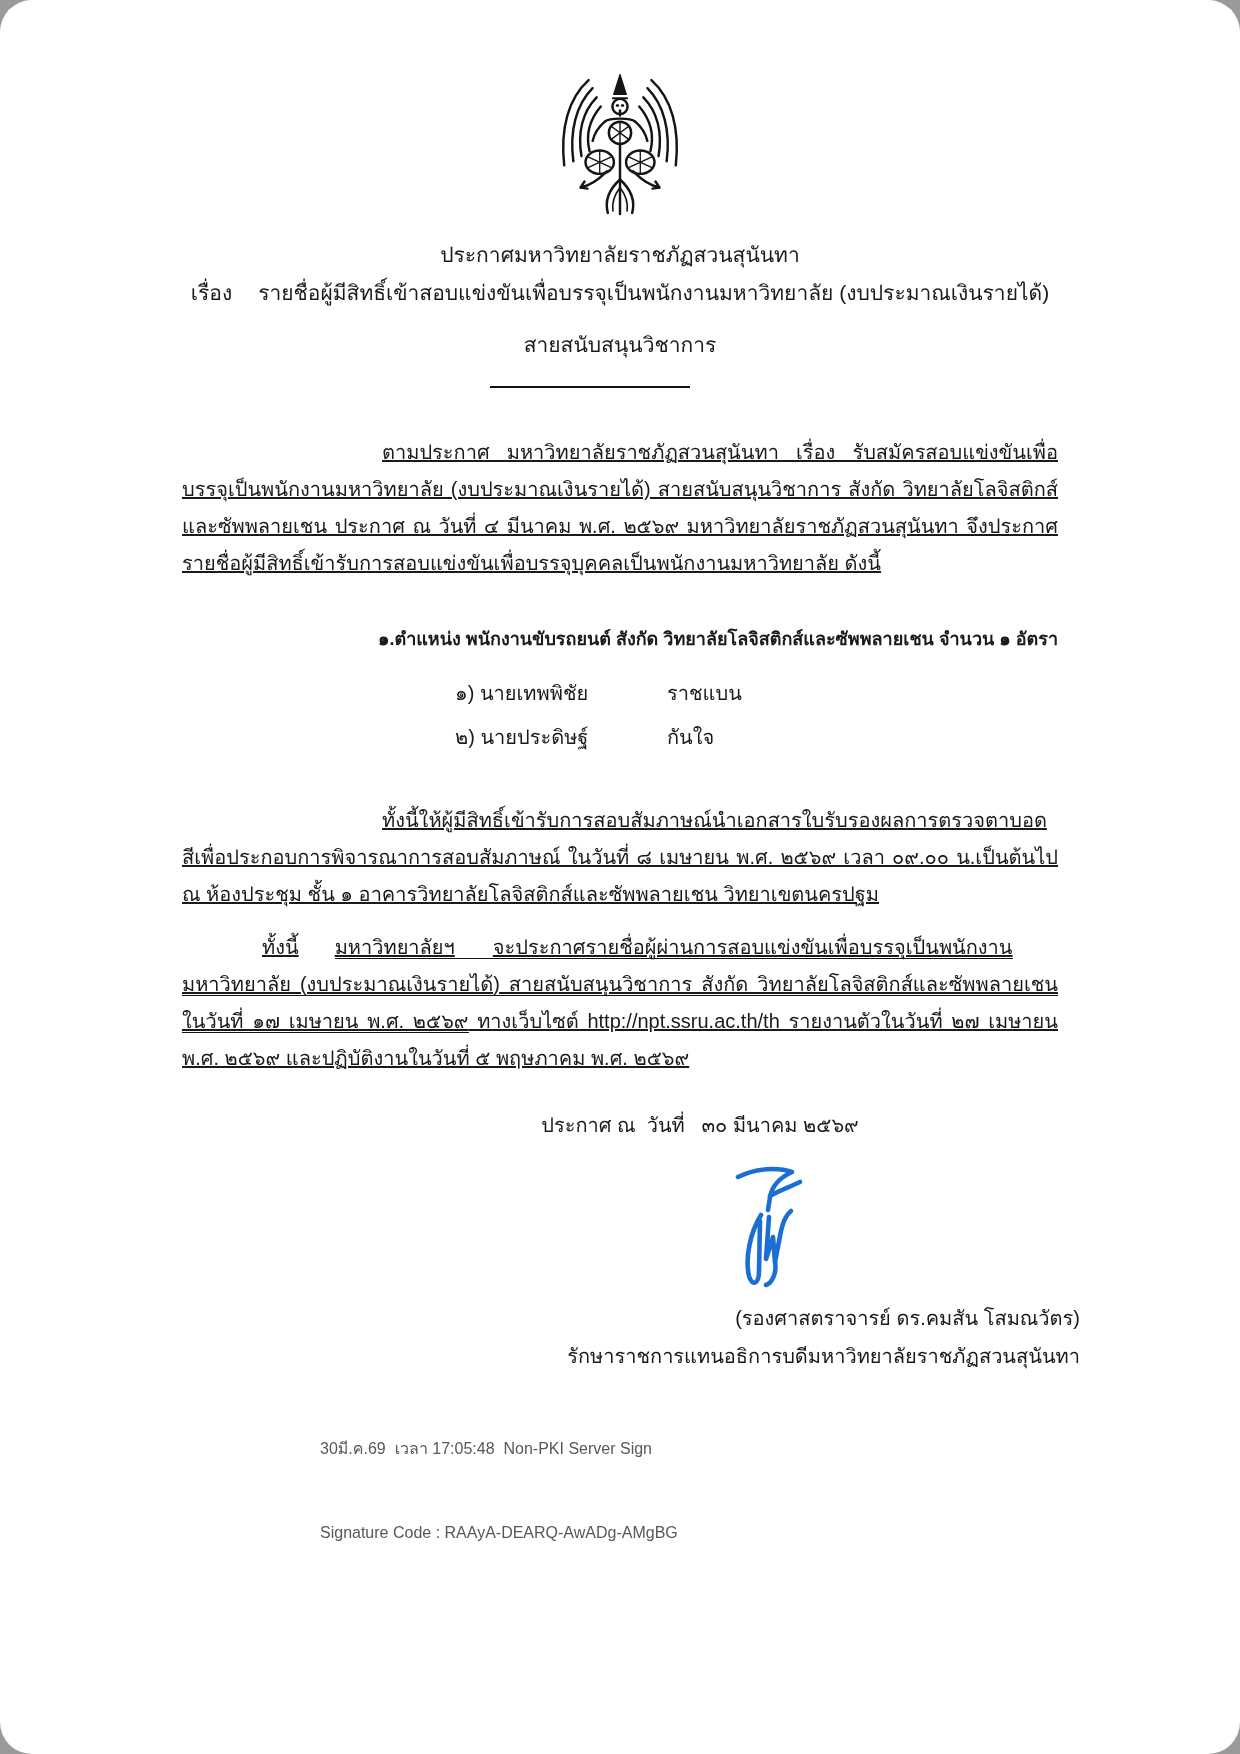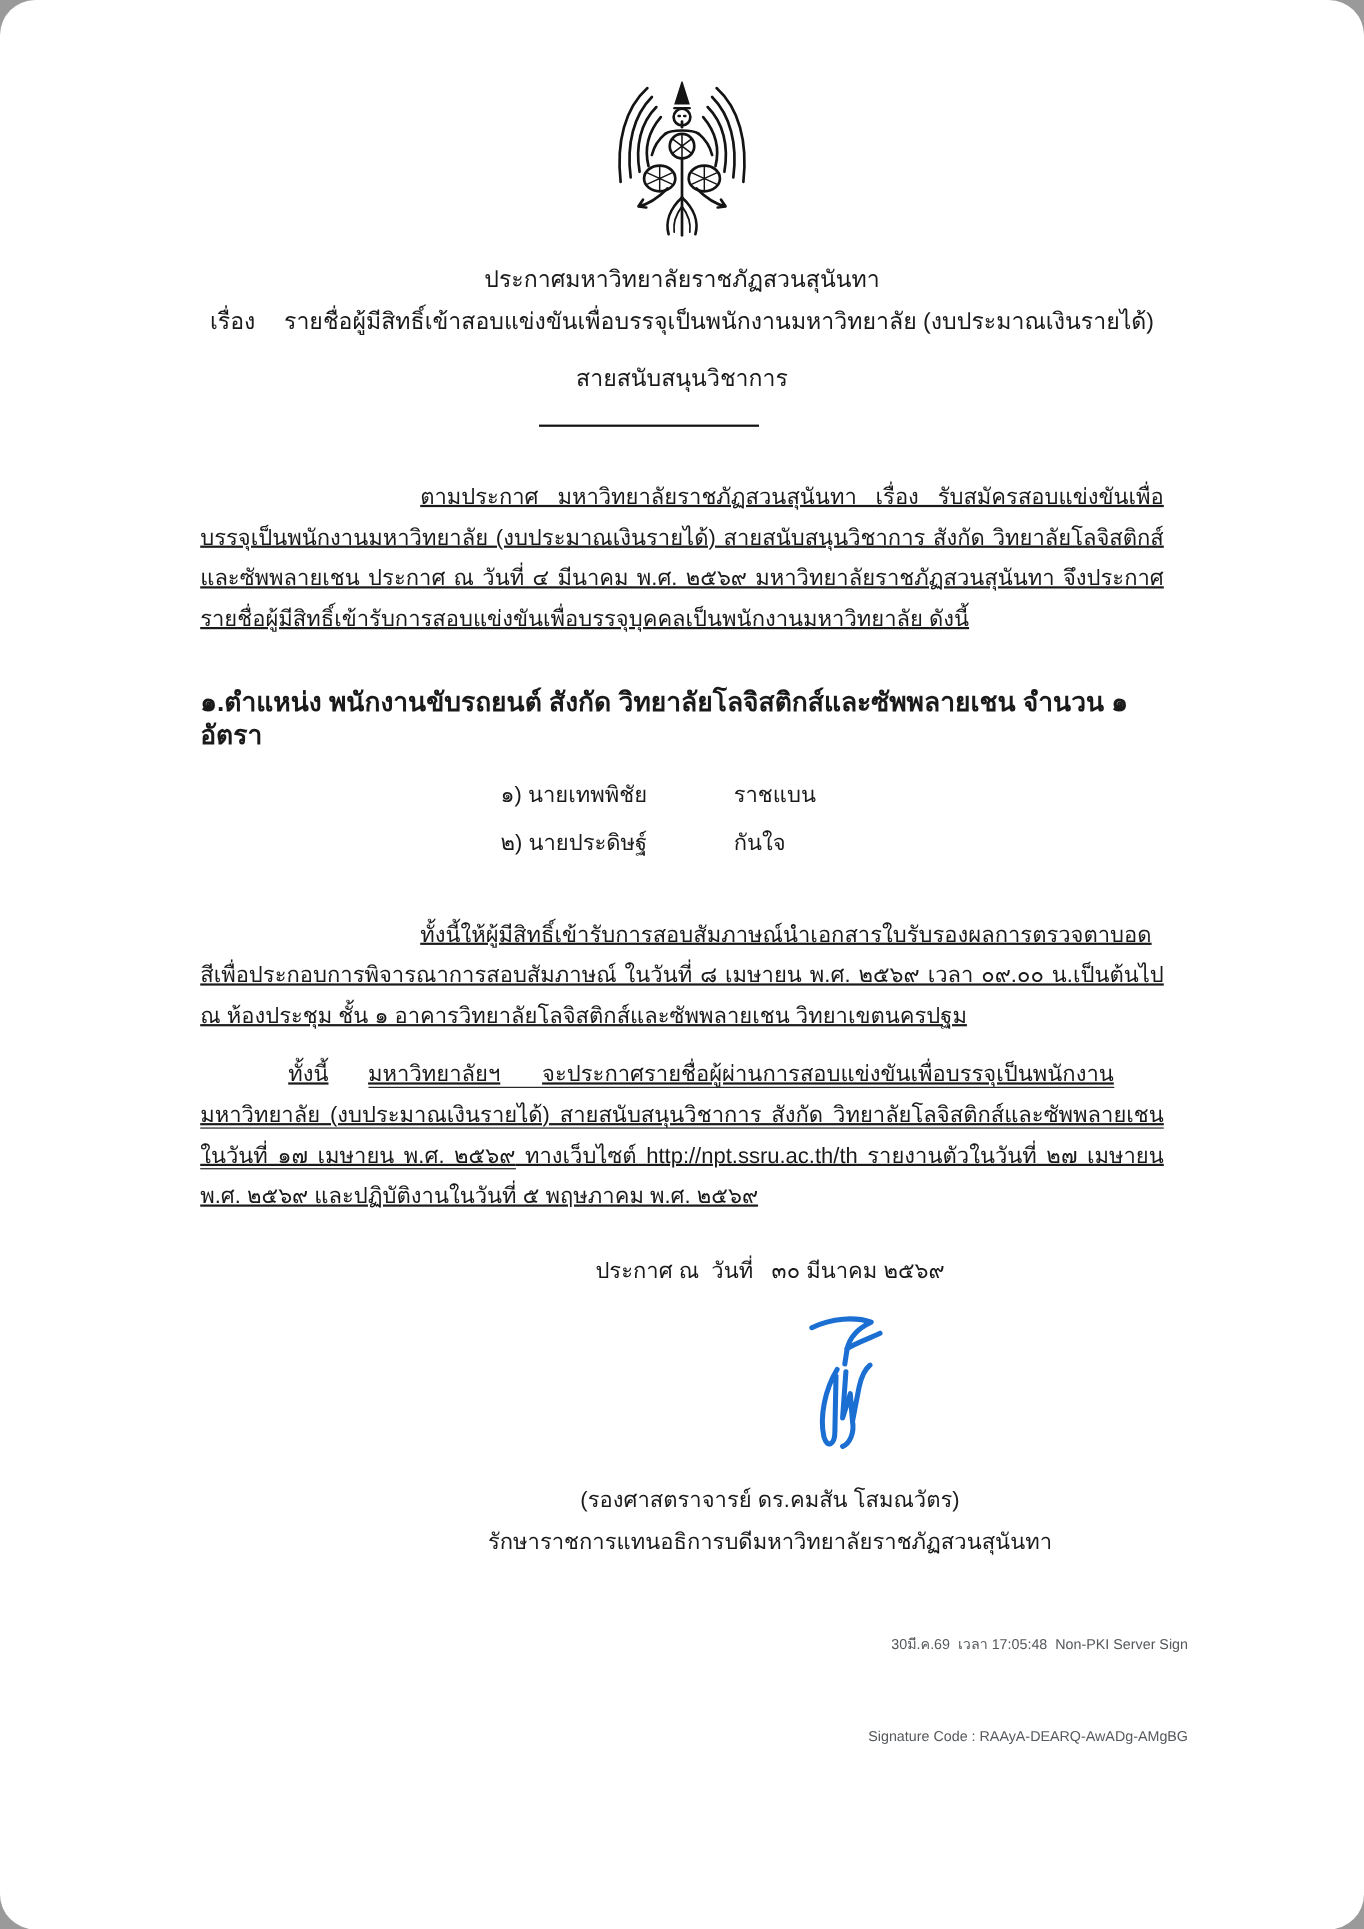--- a/index.html
+++ b/index.html
@@ -39,23 +39,23 @@
   .bodytext {
     margin: 0 182px;
     font-size: 20px;
     line-height: 37px;
     text-align: justify;
     text-decoration: underline;
   }
   .p1 { margin-top: 46px; text-indent: 200px; }
   .pos-heading {
     margin: 42px 182px 0 182px;
-    font-size: 24px;
+    font-size: 18px;
     font-weight: bold;
-    text-align: left;
+    text-align: right;
     line-height: 30px;
   }
   .cand-list { margin: 24px 0 0 455px; }
   .cand-row {
     display: flex;
     font-size: 20px;
     line-height: 30px;
     margin-top: 14px;
   }
   .cand-name { width: 212px; }
@@ -72,34 +72,34 @@
     font-size: 20px;
     white-space: pre;
   }
   .signature-svg {
     display: block;
     margin: 22px 0 0 728px;
     width: 86px;
     height: 128px;
   }
   .signer-block {
-    margin: 28px 0 0 320px;
+    margin: 12px 0 0 320px;
     width: 760px;
-    text-align: center;
+    text-align: right;
     font-size: 20px;
     line-height: 30px;
   }
   .signer-name { }
   .signer-title1 { margin-top: 10px; }
   .signer-title2 { margin-top: 8px; }
   .digital-block {
     margin: 8px 0 0 320px;
     width: 760px;
-    text-align: right;
-    font-size: 13px;
+    text-align: left;
+    font-size: 16px;
     line-height: 28px;
     color: #55585c;
     white-space: pre;
   }
 </style>
 </head>
 <body>
 
 <div class="page">
 

